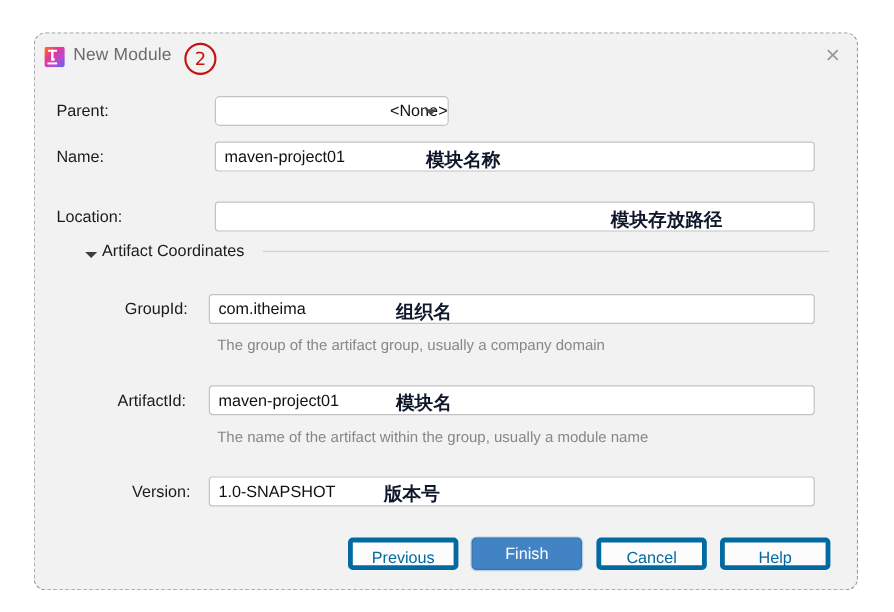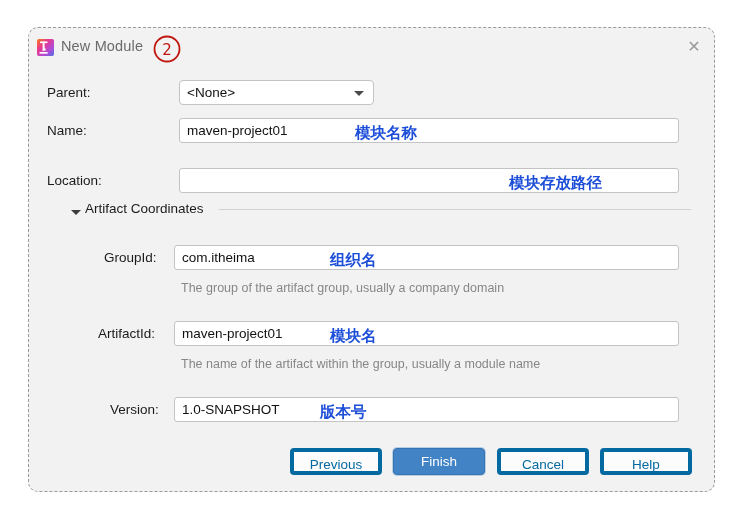--- a/index.html
+++ b/index.html
@@ -85,34 +85,34 @@
     border: 1px solid #c3c3c3;
     border-radius: 3px;
     height: 25px;
     font-size: 13.5px;
     color: #111111;
     line-height: 23px;
     padding-left: 7px;
     white-space: nowrap;
     overflow: visible;
   }
-  .field.combo { border-radius: 4px; }
+  .field.combo { border-radius: 4px; text-align: right; }
 
   .caret {
     position: absolute;
     right: 9px;
     top: 10px;
     width: 0; height: 0;
     border-left: 5px solid transparent;
     border-right: 5px solid transparent;
     border-top: 5px solid #4a4a4a;
   }
 
   .annot {
-    color: #1d4ed8;
+    color: #0f172a;
     font-family: "DejaVu Sans", sans-serif;
     font-size: 15.5px;
     font-weight: bold;
     white-space: nowrap;
     position: absolute;
     top: 3px;
   }
 
   .hint {
     position: absolute;

